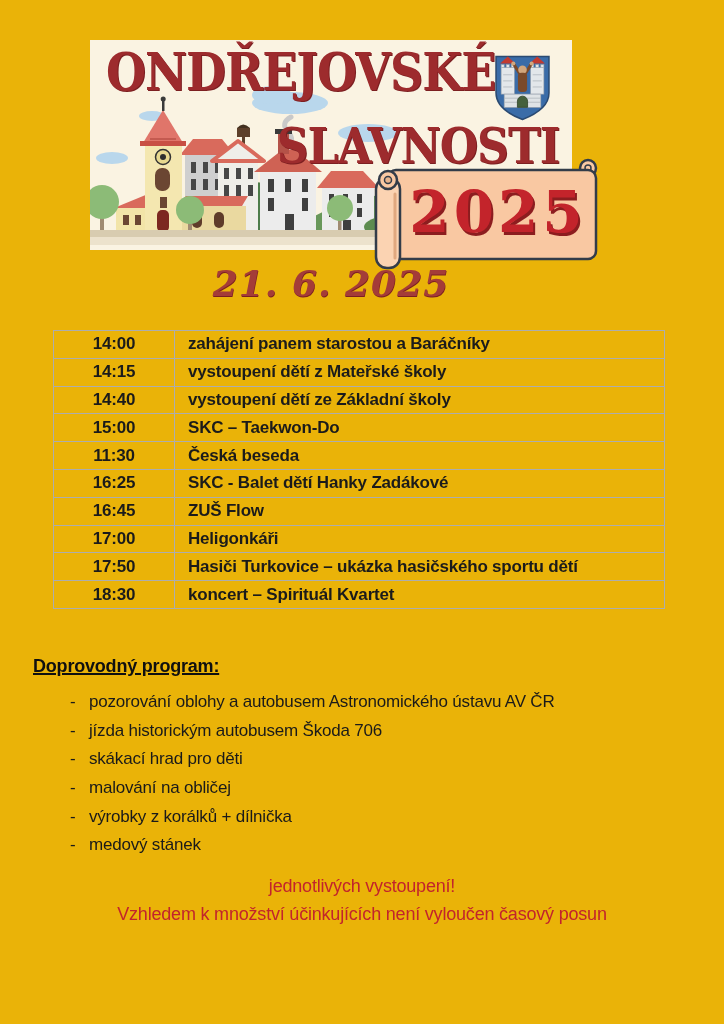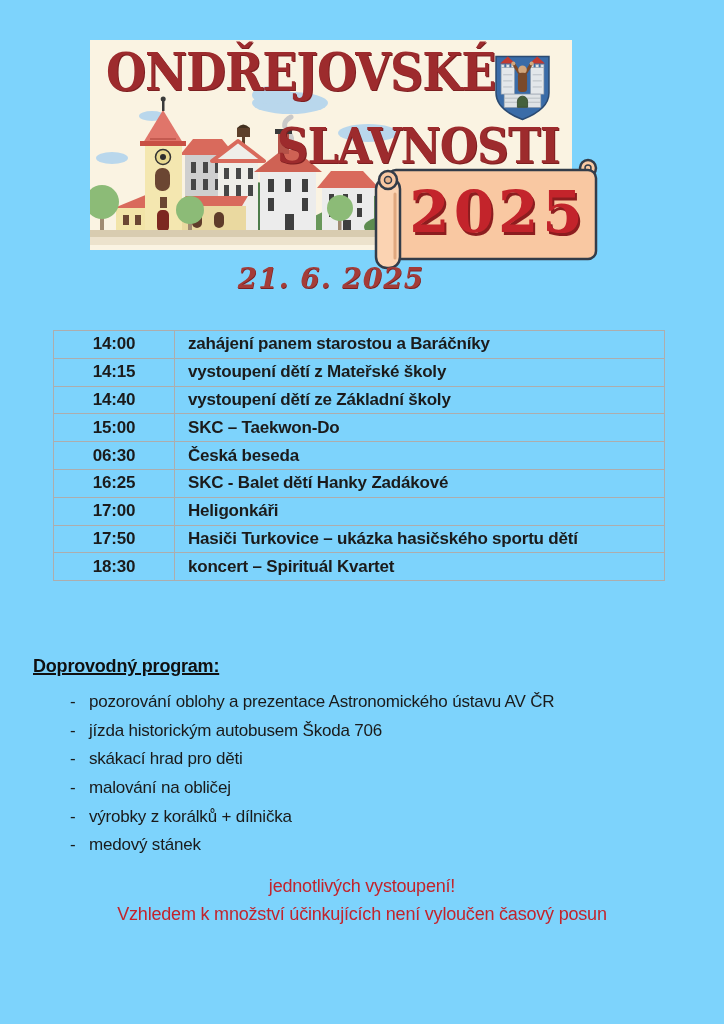--- a/index.html
+++ b/index.html
@@ -1,17 +1,17 @@
 <!DOCTYPE html>
 <html><head>
 <meta charset="utf-8">
 <style>
   html,body{margin:0;padding:0;}
   body{background:#ffffff;font-family:"Liberation Sans",sans-serif;}
-  .page{position:relative;width:724px;height:1024px;background:#7dd3fc;overflow:hidden;}
+  .page{position:relative;width:724px;height:1024px;background:#eab308;overflow:hidden;}
 
   
   .hero{position:absolute;left:90px;top:40px;width:482px;height:210px;background:#faf3e2;}
   .hero svg.village{position:absolute;left:0;top:0;width:482px;height:210px;}
   .title1{position:absolute;left:16px;top:0px;width:380px;text-align:center;
           font-family:"DejaVu Serif",serif;font-weight:bold;font-size:46px;line-height:64px;
           color:#9d2b2d;white-space:nowrap;letter-spacing:-1px;transform:scaleY(1.12);
           text-shadow:1px 1px 0 #7c1f21;}
   .title2{position:absolute;left:178px;top:76px;width:300px;text-align:center;
           font-family:"DejaVu Serif",serif;font-weight:bold;font-size:44px;line-height:60px;
@@ -23,21 +23,21 @@
   .scroll{position:absolute;left:366px;top:154px;width:238px;height:118px;}
   .scroll svg{position:absolute;left:0;top:0;width:238px;height:118px;}
   .year{position:absolute;left:34px;top:16px;width:196px;height:84px;
         display:flex;align-items:center;justify-content:center;
         font-family:"DejaVu Serif",serif;font-weight:bold;font-size:58px;letter-spacing:4px;
         color:#c3242b;text-shadow:2px 3px 0 #8c1d1f;}
 
   
   .date{position:absolute;left:90px;top:262px;width:482px;text-align:center;
         font-family:"DejaVu Serif",serif;font-style:italic;font-weight:bold;
-        font-size:28px;color:#a43c38;letter-spacing:1px;text-shadow:0.5px 0.5px 0 #7c1f21;}
+        font-size:36px;color:#a43c38;letter-spacing:1px;text-shadow:0.5px 0.5px 0 #7c1f21;}
 
   
   table.schedule{position:absolute;left:53px;top:330px;width:612px;border-collapse:collapse;
         table-layout:fixed;font-size:17px;font-weight:bold;color:#1b1b1b;letter-spacing:-0.2px;}
   table.schedule td{border:1px solid #adadad;height:26.8px;padding:0;vertical-align:middle;}
   table.schedule td.t{width:120px;text-align:center;}
   table.schedule td.e{padding-left:13px;}
 
   
   .prog-head{position:absolute;left:33px;top:656px;font-size:18px;font-weight:bold;
@@ -226,47 +226,51 @@
         </tr>
       <tr>
           <td class="t">14:40</td>
           <td class="e">vystoupení dětí ze Základní školy</td>
         </tr>
       <tr>
           <td class="t">15:00</td>
           <td class="e">SKC – Taekwon-Do</td>
         </tr>
       <tr>
-          <td class="t">06:30</td>
+          <td class="t">11:30</td>
           <td class="e">Česká beseda</td>
         </tr>
       <tr>
           <td class="t">16:25</td>
           <td class="e">SKC - Balet dětí Hanky Zadákové</td>
         </tr>
       <tr>
+          <td class="t">16:45</td>
+          <td class="e">ZUŠ Flow</td>
+        </tr>
+      <tr>
           <td class="t">17:00</td>
           <td class="e">Heligonkáři</td>
         </tr>
       <tr>
           <td class="t">17:50</td>
           <td class="e">Hasiči Turkovice – ukázka hasičského sportu dětí</td>
         </tr>
       <tr>
           <td class="t">18:30</td>
           <td class="e">koncert – Spirituál Kvartet</td>
         </tr>
     </tbody>
   </table>
 
   <div class="prog-head">Doprovodný program:</div>
   <ul class="prog-list">
     <li>
         <span class="dash">-</span>
-        <span>pozorování oblohy a prezentace Astronomického ústavu AV ČR</span>
+        <span>pozorování oblohy a autobusem Astronomického ústavu AV ČR</span>
       </li>
     <li>
         <span class="dash">-</span>
         <span>jízda historickým autobusem Škoda 706</span>
       </li>
     <li>
         <span class="dash">-</span>
         <span>skákací hrad pro děti</span>
       </li>
     <li>

